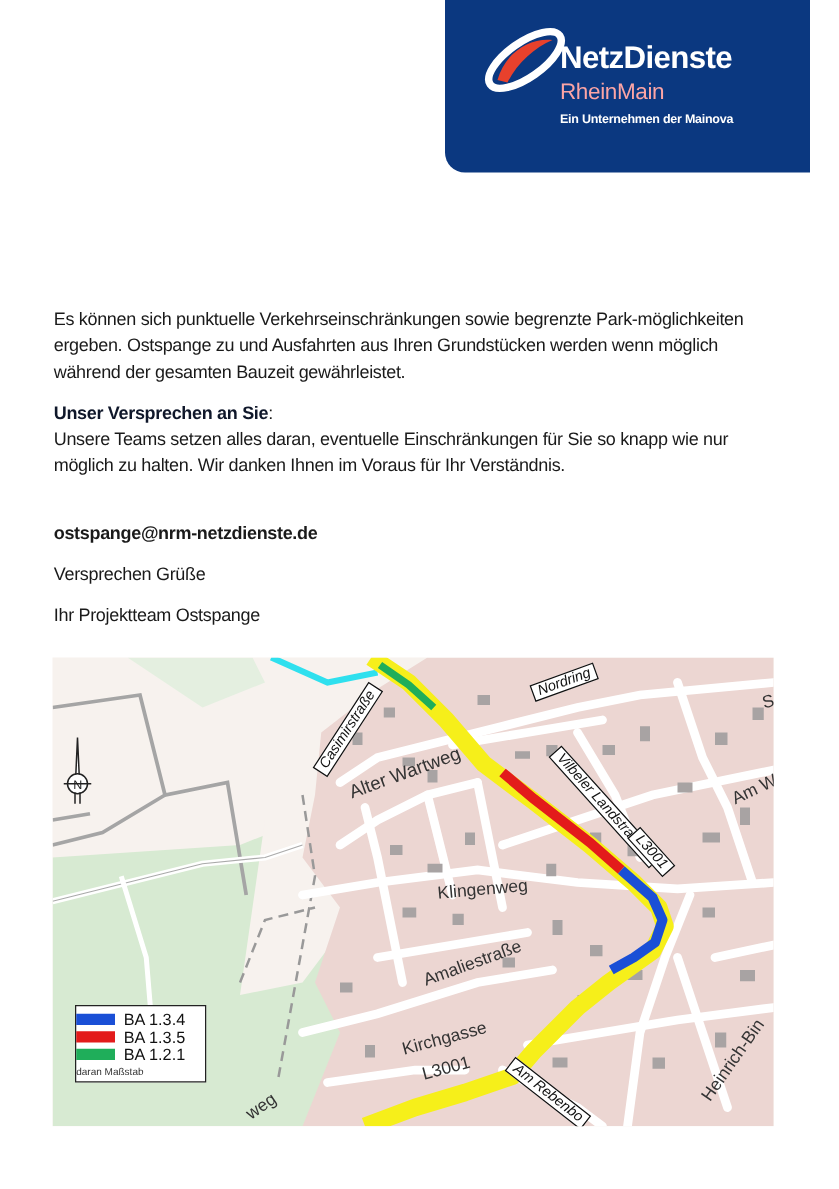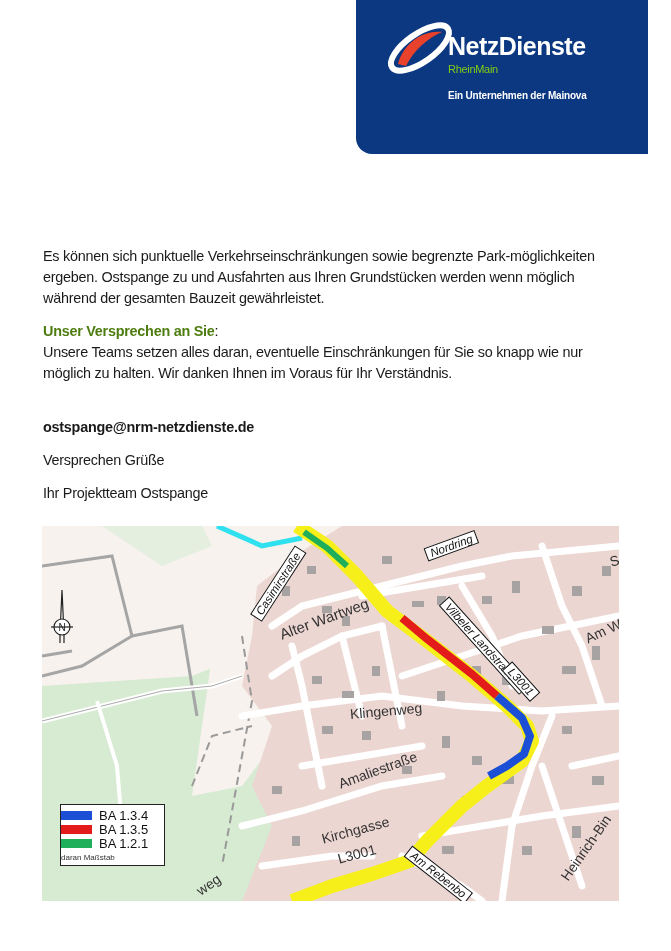--- a/index.html
+++ b/index.html
@@ -3,43 +3,43 @@
 <meta charset="utf-8">
 <style>
   html, body { margin: 0; padding: 0; }
   body {
     width: 671px; height: 951px; position: relative; overflow: hidden;
     background: #ffffff;
     font-family: "Liberation Sans", "DejaVu Sans", sans-serif;
     color: #1a1a1a;
   }
   .logo-box {
-    position: absolute; left: 356px; top: 0; width: 292px; height: 154px;
+    position: absolute; left: 356px; top: 0; width: 292px; height: 138px;
     background: #0b3880;
     border-bottom-left-radius: 16px;
   }
   .logo-mark { position: absolute; left: 28px; top: 20px; width: 80px; height: 60px; }
   .logo-title {
     position: absolute; left: 92px; top: 32px;
     color: #fff; font-weight: bold; font-size: 25px; letter-spacing: -0.5px;
   }
   .logo-sub {
     position: absolute; left: 92px; top: 63px;
-    color: #84cc16; font-size: 11px; letter-spacing: -0.3px;
+    color: #fca5a5; font-size: 18px; letter-spacing: -0.3px;
   }
   .logo-tag {
     position: absolute; left: 92px; top: 90px;
     color: #fff; font-size: 10px; font-weight: bold; letter-spacing: -0.2px;
   }
   .body-text {
     position: absolute; left: 43px; top: 246px; width: 580px;
     font-size: 14.4px; line-height: 21px; letter-spacing: -0.25px;
   }
   .para { margin: 0 0 12px 0; }
-  .heading { color: #4d7c0f; font-weight: bold; }
+  .heading { color: #0f172a; font-weight: bold; }
   .email { font-weight: bold; }
   .map {
     position: absolute; left: 42px; top: 526px; width: 577px; height: 375px;
     overflow: hidden; background: #f7f2ee;
   }
   .map svg { position: absolute; left: 0; top: 0; }
   .legend {
     position: absolute; left: 18px; top: 278px; width: 105px; height: 62px;
     background: #fff; border: 1.5px solid #222; box-sizing: border-box;
     padding: 3px 4px 0 0;

